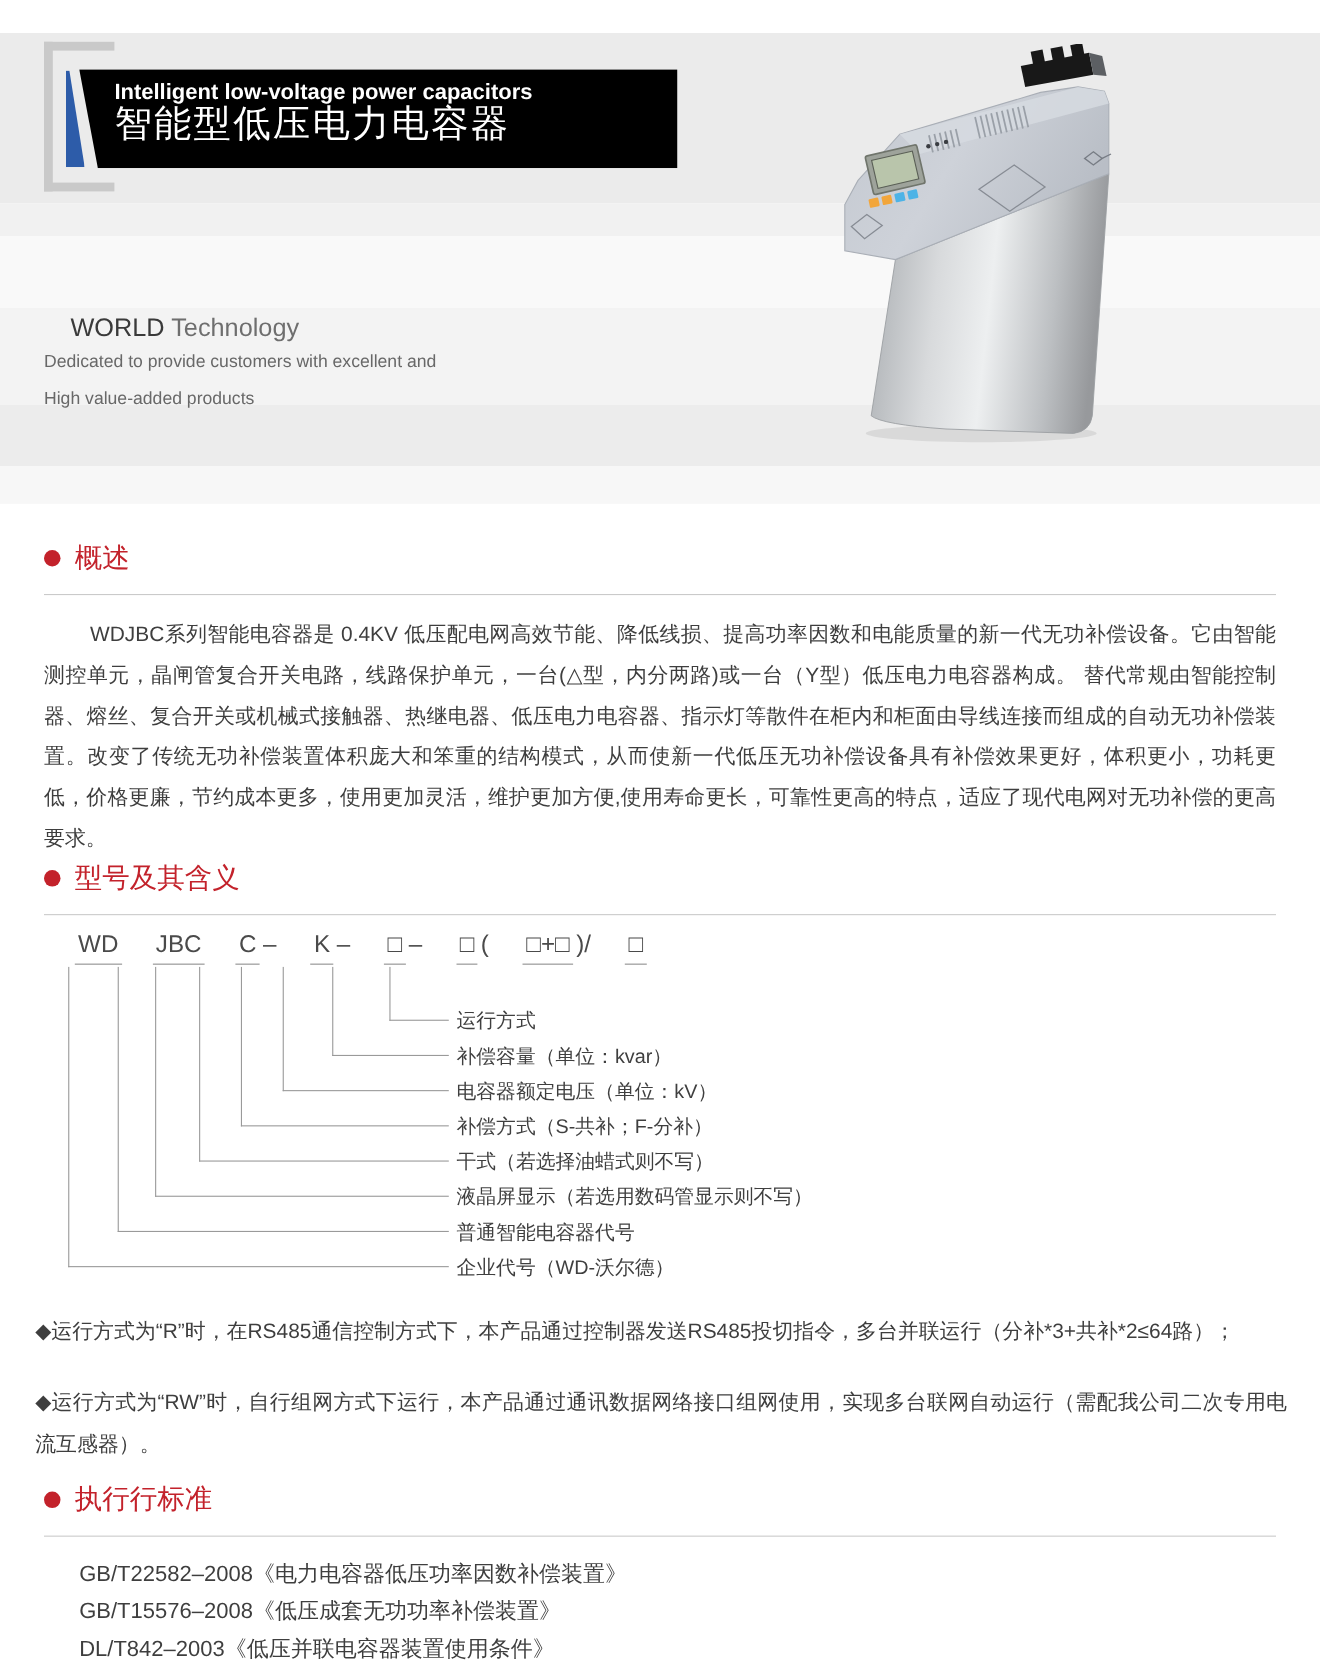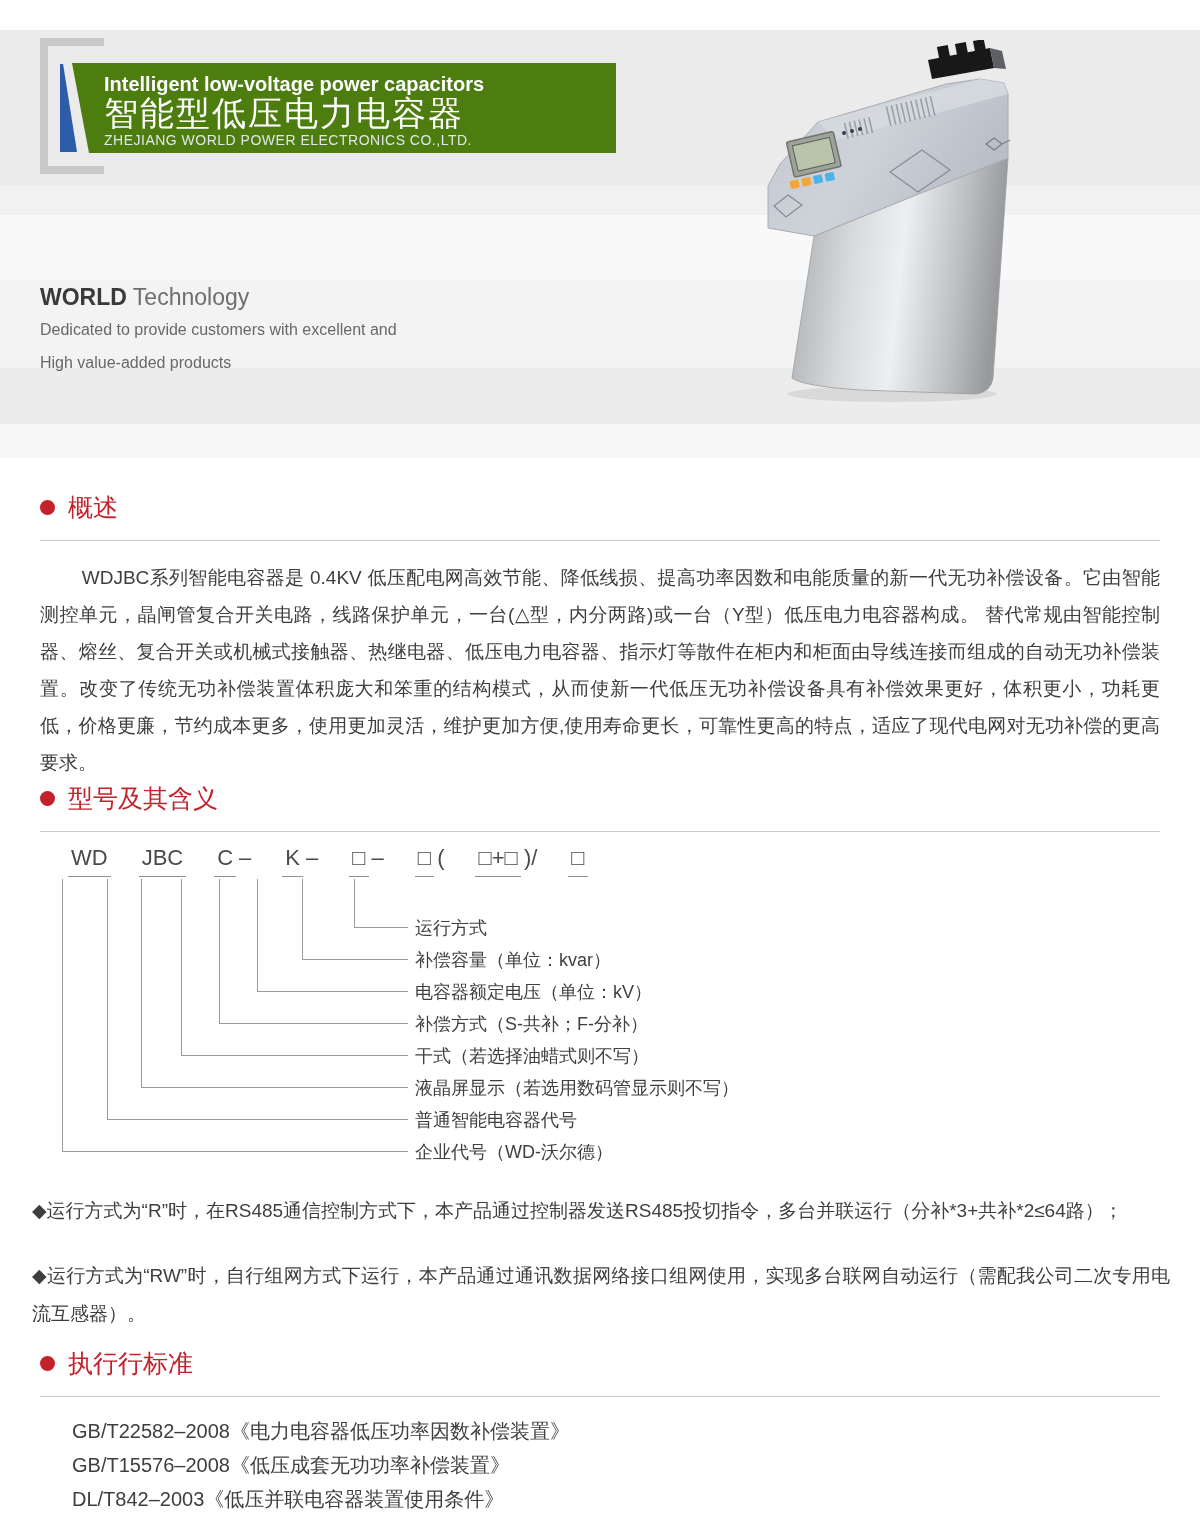--- a/index.html
+++ b/index.html
@@ -17,37 +17,37 @@
   .stripe.s5{top:368px;height:56px;background:#ececec;}
   .stripe.s6{top:424px;height:34px;background:#f7f7f7;}
   
   .bracket{
     position:absolute;left:40px;top:38px;width:64px;height:136px;
     border:8px solid #c9c9c9;border-right:none;
   }
   
   .banner{
     position:absolute;left:62px;top:63px;width:554px;height:90px;
-    background:#4d7c0f;
+    background:#000000;
     clip-path:polygon(10px 0,100% 0,100% 100%,27px 100%);
     padding:9px 0 0 42px;
     box-shadow:0 3px 4px rgba(0,0,0,0.10);
   }
   .banner-wedge{
     position:absolute;left:60px;top:64px;width:17px;height:88px;
     background:#2d5ca9;
     clip-path:polygon(0 0,18% 0,100% 100%,0 100%);
   }
   .banner-en{font-size:20px;font-weight:bold;color:#ffffff;line-height:24px;}
   .banner-zh{font-size:34px;color:#ffffff;line-height:34px;letter-spacing:2px;}
   .banner-co{font-size:14px;color:#e2e6ee;line-height:20px;letter-spacing:0.5px;}
   
   .tagline{position:absolute;left:40px;top:281px;}
   .tagline .l1{font-size:23px;line-height:32px;color:#6e6e6e;}
-  .tagline .l1 b{color:#3a3a3a;font-weight:bold;}
+  .tagline .l1 b{color:#3a3a3a;font-weight:normal;margin-left:24px;}
   .tagline .l2{font-size:16px;line-height:33px;color:#686868;}
   
   .product{position:absolute;left:740px;top:40px;width:460px;height:400px;}
   
   .section-heading{
     position:absolute;left:40px;display:flex;align-items:center;gap:13px;
     color:#c3222b;font-size:25px;line-height:30px;
   }
   .section-heading .dot{width:15px;height:15px;border-radius:50%;background:#c3222b;flex:0 0 auto;}
   .rule{position:absolute;left:40px;width:1120px;height:0;border-top:1px solid #cacaca;}
@@ -85,21 +85,20 @@
   <div class="stripe s4"></div>
   <div class="stripe s5"></div>
   <div class="stripe s6"></div>
 
   <div class="bracket"></div>
 
   <div class="banner-wedge"></div>
   <div class="banner">
     <div class="banner-en">Intelligent low-voltage power capacitors</div>
     <div class="banner-zh">智能型低压电力电容器</div>
-    <div class="banner-co">ZHEJIANG WORLD POWER ELECTRONICS CO.,LTD.</div>
   </div>
 
   <div class="tagline">
     <div class="l1"><b>WORLD</b><span> Technology</span></div>
     <div class="l2">Dedicated to provide customers with excellent and</div>
     <div class="l2">High value-added products</div>
   </div>
 
   <svg class="product" viewBox="0 0 460 400" xmlns="http://www.w3.org/2000/svg">
     <defs>

